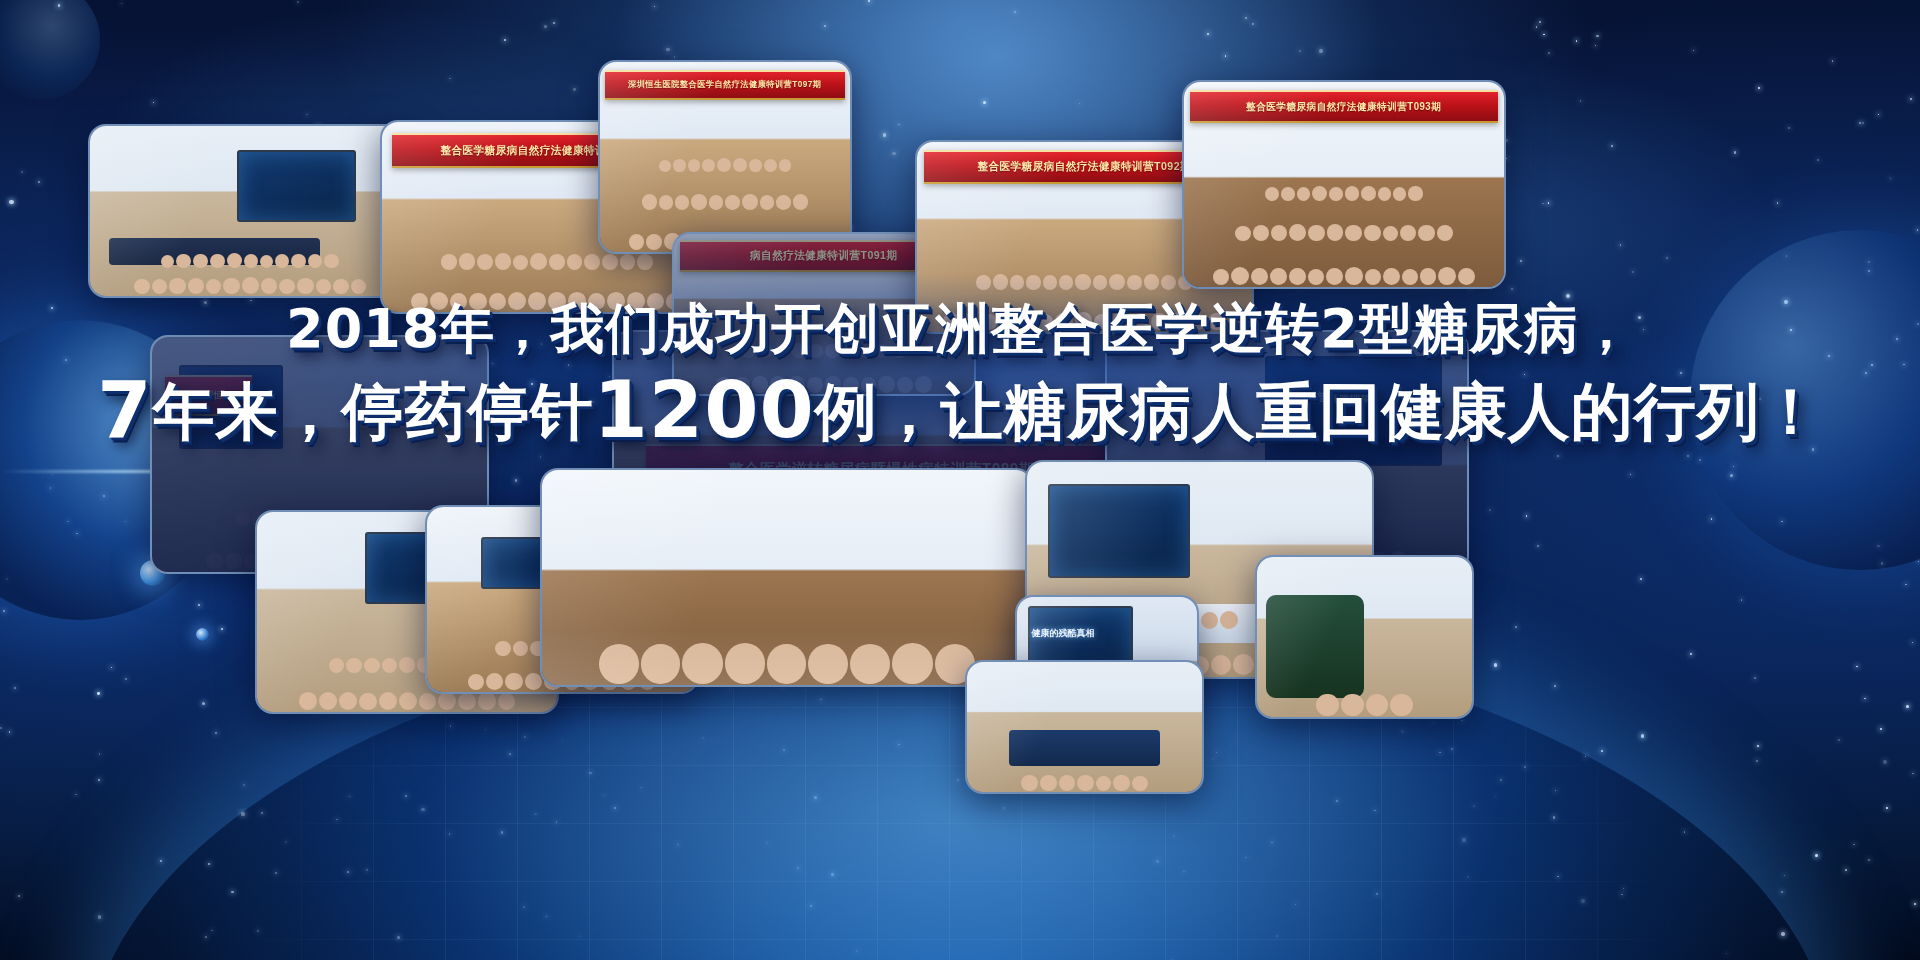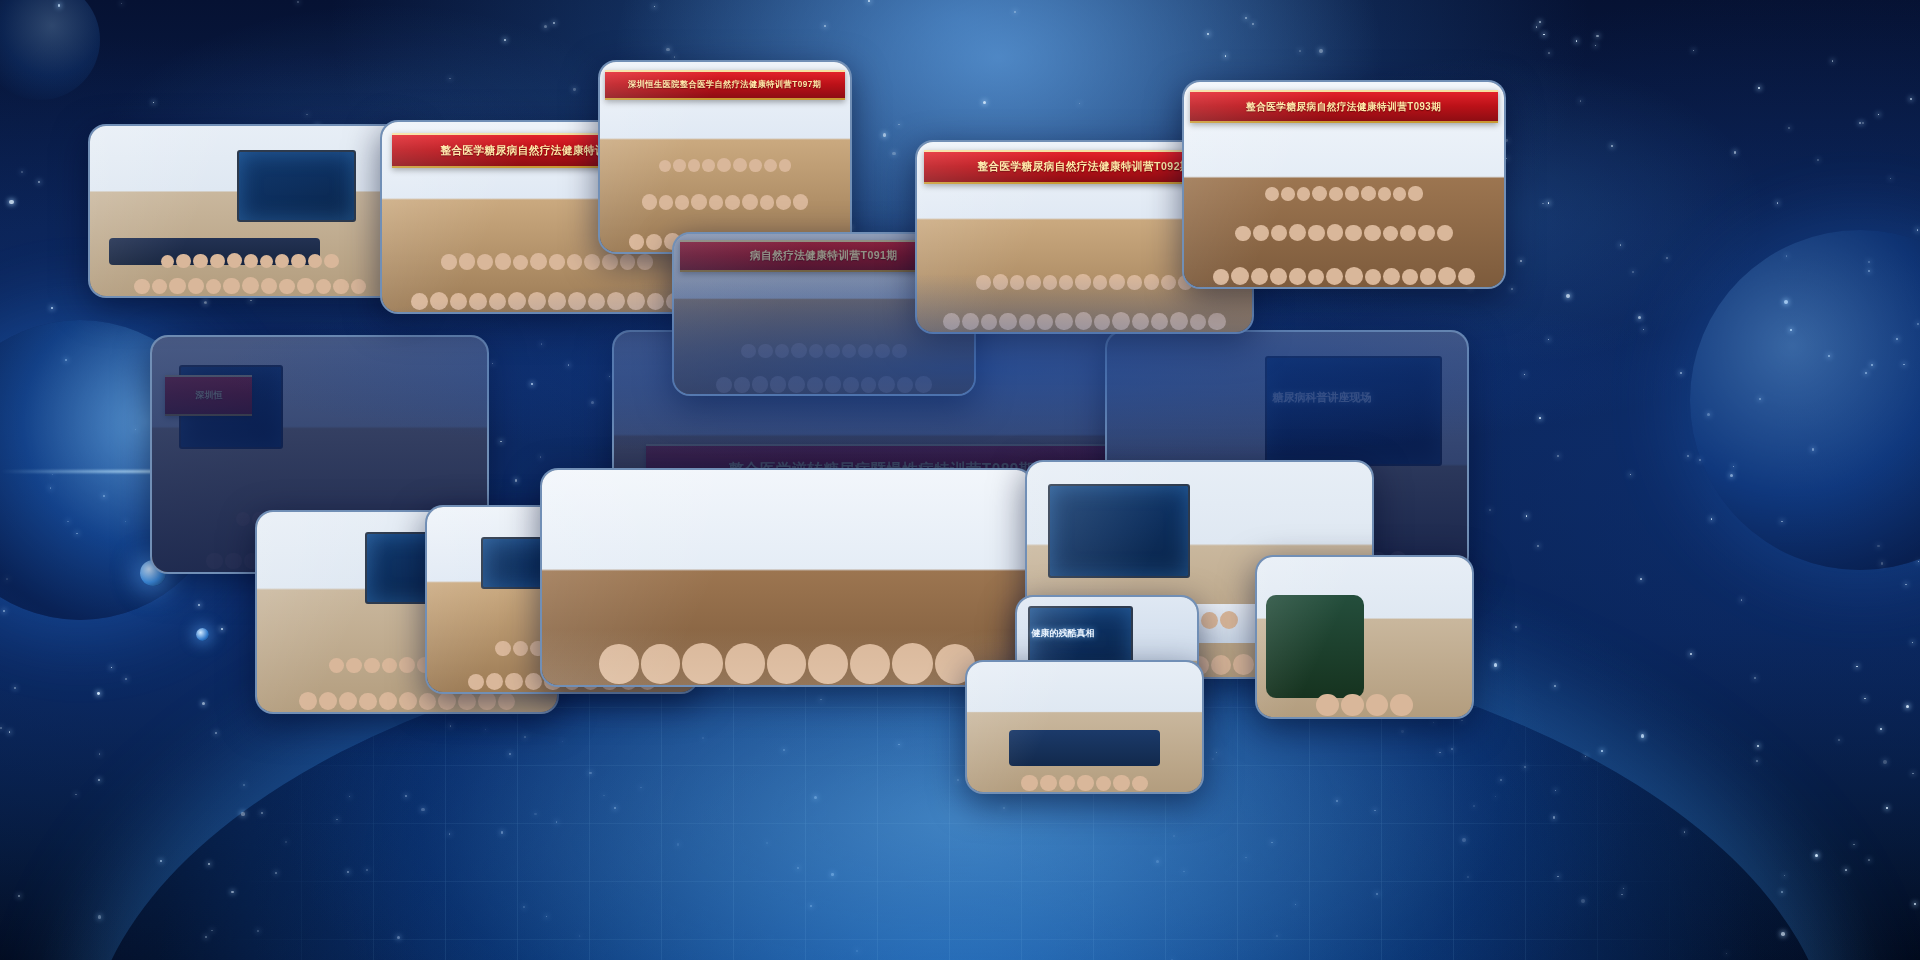--- a/index.html
+++ b/index.html
@@ -2176,15 +2176,19 @@
               <div class="body b-green"></div>
             </div>
           </div>
         </div>
       <div class="glare"></div>
     </div>
   </div>
 
   <div class="hl-glow"></div>
   <div id="headline">
+    <div class="line" id="line1">2018年，我们成功开创亚洲整合医学逆转2型糖尿病，</div>
+    <div class="line" id="line2">
+      <span class="big">7</span><span>年来，停药停针</span><span class="big">1200</span><span>例，让糖尿病人重回健康人的行列！</span>
+    </div>
   </div>
 
 </div>
 
 </body></html>

